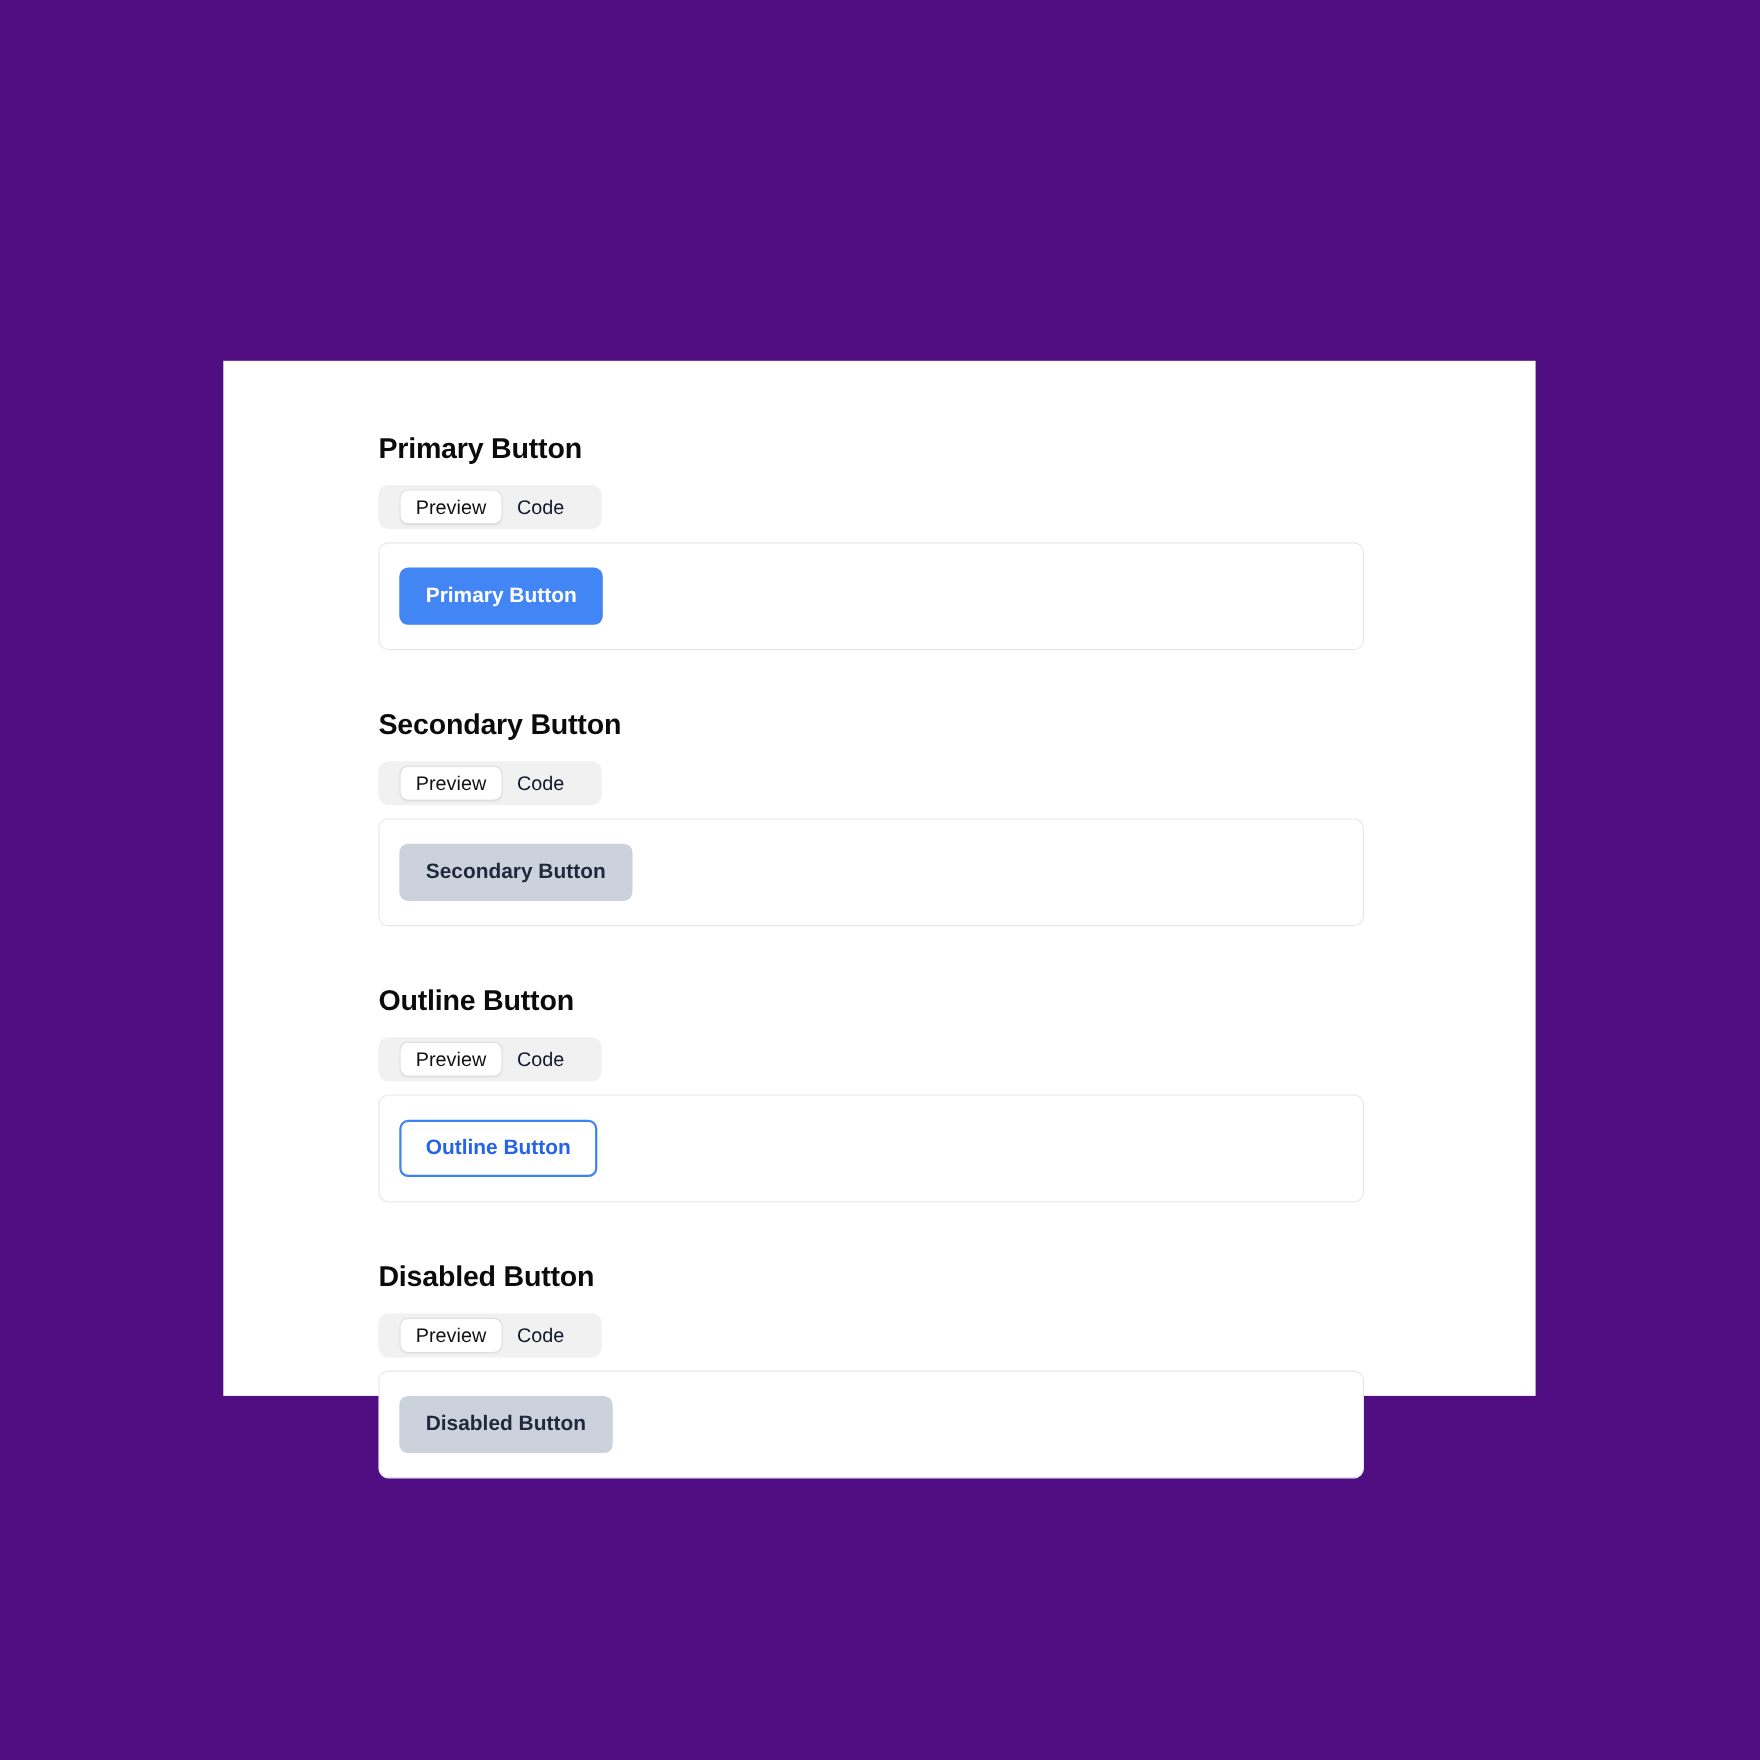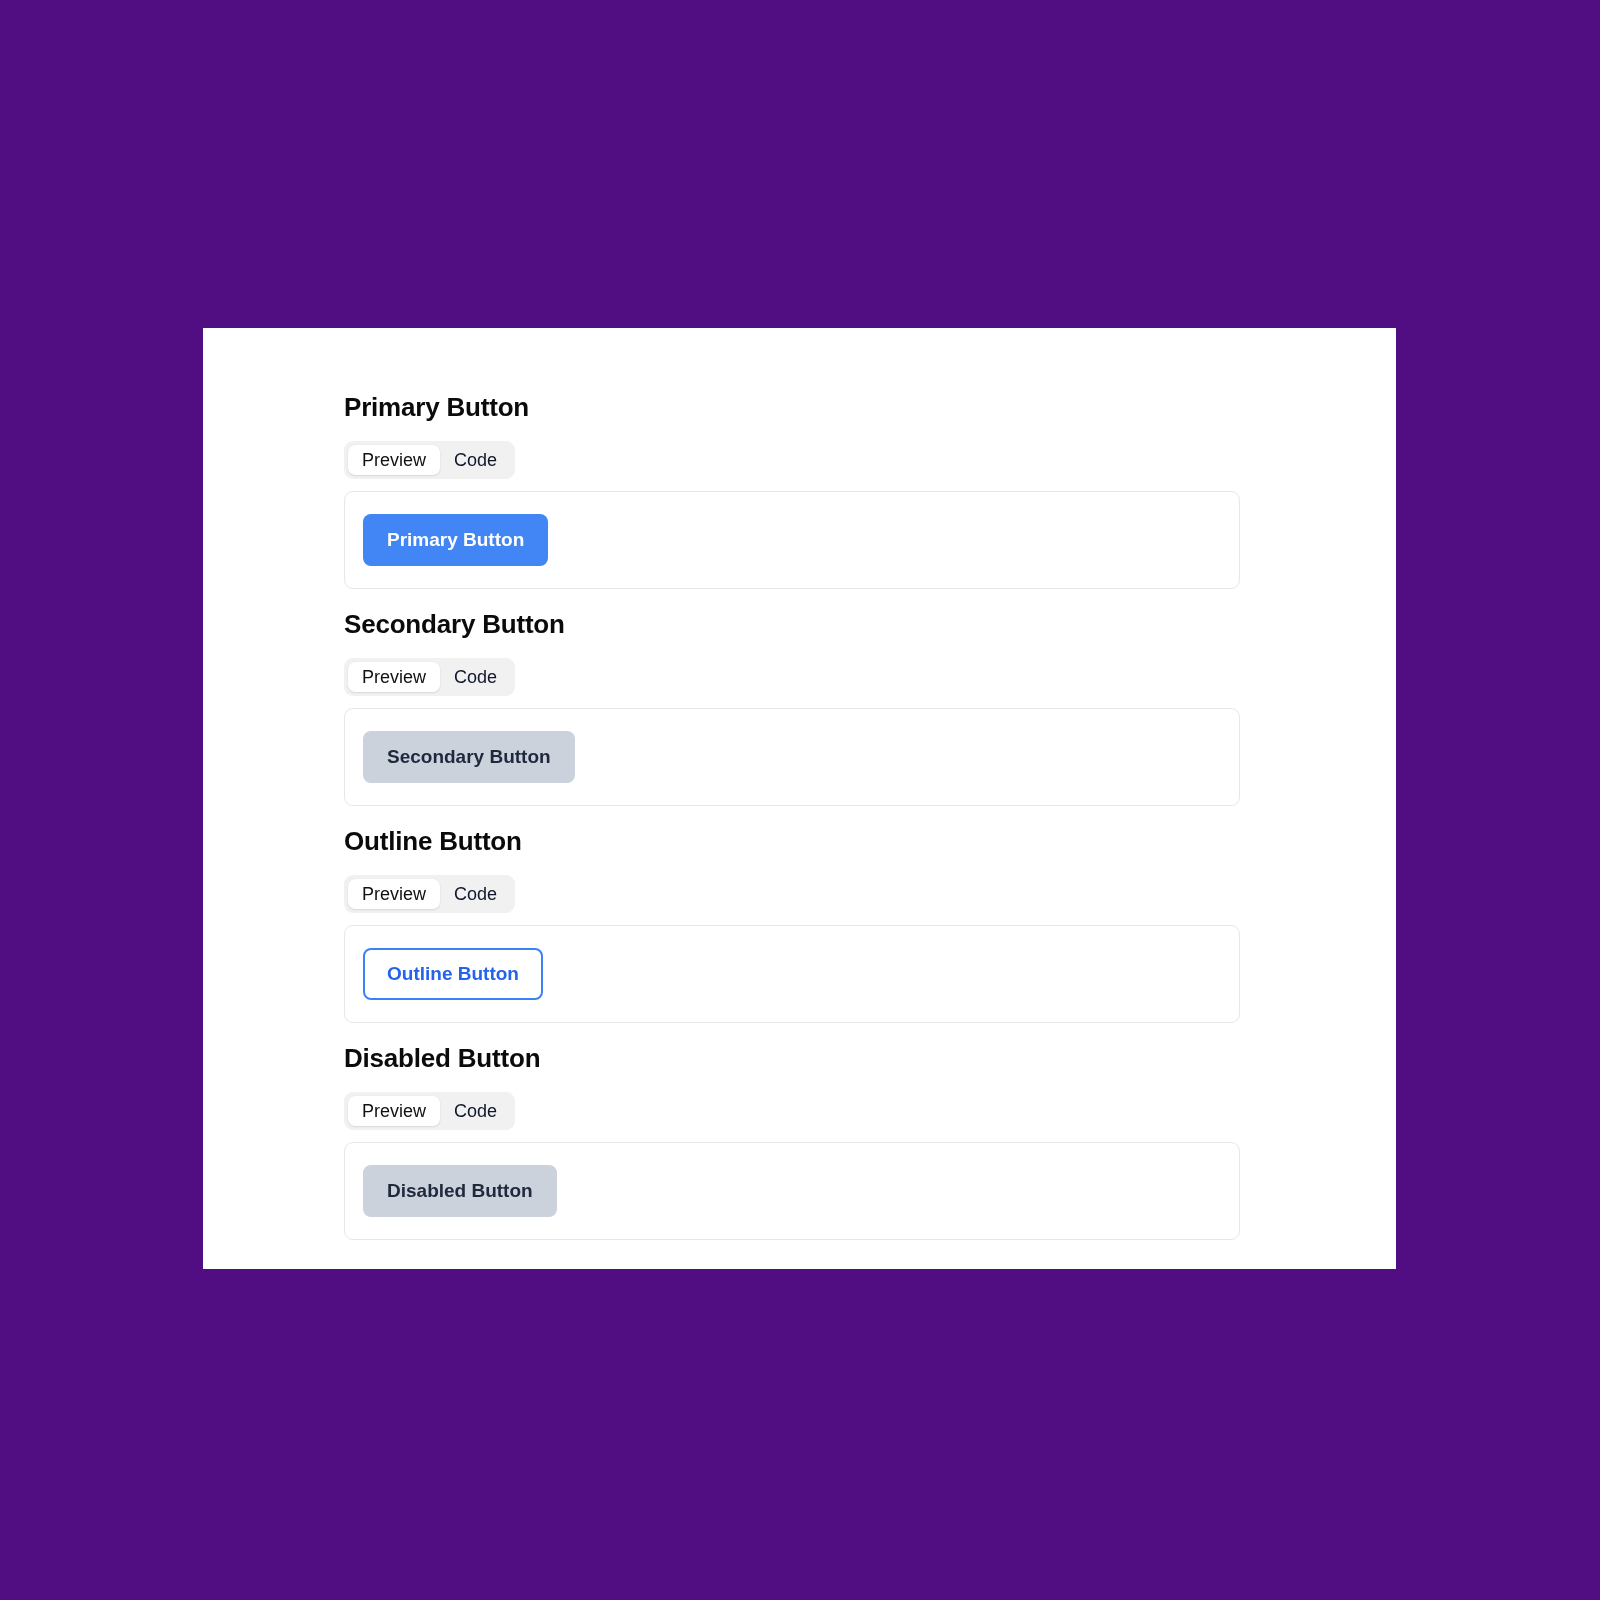--- a/index.html
+++ b/index.html
@@ -33,21 +33,21 @@
   }
 
   #sections {
     position: absolute;
     left: 141px;   
     top: 64px;     
     width: 896px;  
   }
 
   .section {
-    margin-bottom: 20px;
+    margin-bottom: 52px;
   }
   .section:last-child {
     margin-bottom: 0;
   }
 
   
   .section-heading {
     font-size: 26px;
     font-weight: bold;
     line-height: 30px;
@@ -55,21 +55,21 @@
     letter-spacing: -0.2px;
     margin: 0 0 19px 0;
   }
 
   
   .tab-group {
     display: inline-flex;
     align-items: center;
     background: #f1f1f2;
     border-radius: 9px;
-    padding: 4px;
+    padding: 20px;
     box-sizing: border-box;
     height: 38px;
   }
   .tab {
     font-size: 18px;
     line-height: 22px;
     padding: 4px 14px;
     border-radius: 7px;
     border: none;
     background: transparent;

